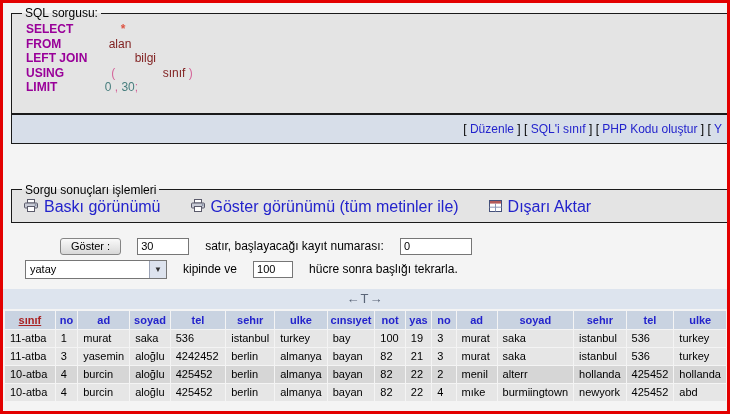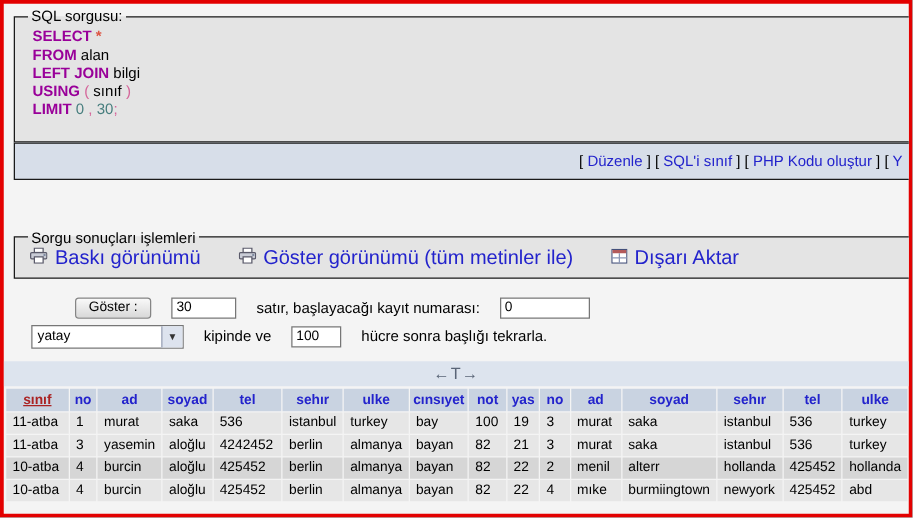--- a/index.html
+++ b/index.html
@@ -13,21 +13,21 @@
   fieldset.pma {
     margin:3px -8px 0 8px; padding:0 8px 6px 8px;
     border:1px solid #1a1a1a; background:var(--panel-bg,#e5e5e5);
   }
   fieldset.pma legend { font-size:12px; padding:0 3px; margin-left:2px; }
   .sql-code { font-size:12px; line-height:14.5px; padding:2px 0 12px 6px; white-space:pre; }
   .tok-kw   { color:var(--sql-keyword,#909); font-weight:bold; }
   .tok-num  { color:var(--sql-number,#477e7e); }
   .tok-punct{ color:var(--sql-punct,#d5659a); }
   .tok-star { color:var(--sql-star,#dd5544); font-weight:bold; }
-  .tok-plain{ color:#000000; }
+  .tok-plain{ color:#7f1d1d;padding-left:44px; }
   .sql-footer {
     margin:0 -8px 0 8px; border:1px solid #1a1a1a; background:var(--band-bg,#d7dee9);
     padding:7px 12px 7px 0; text-align:right; font-size:12px; white-space:nowrap;
   }
   .sql-footer a { color:var(--link-blue,#2323cc); text-decoration:none; }
   .sql-footer .br { color:#000; }
   fieldset.ops { margin-top:39px; padding-bottom:4px; }
   .ops-row { display:flex; align-items:center; gap:30px; font-size:16px; padding:1px 0 2px 4px; }
   .ops-action { display:inline-flex; align-items:center; gap:6px; color:var(--link-blue,#2323cc); text-decoration:none; }
   .pager { margin-top:13px; font-size:12px; }
@@ -38,21 +38,21 @@
     font-family:"Liberation Sans", sans-serif; font-size:11px; padding:1px 10px 2px;
     border:1px solid #858585; border-radius:3px;
     background:linear-gradient(#f9f9f9,#d8d8d8); color:#000;
   }
   input.txt {
     font-family:"Liberation Sans", sans-serif; font-size:11px;
     border:1px solid #767676; background:#fff; padding:1px 3px; height:17px;
   }
   .w-rows{width:52px;} .w-off{width:72px;} .w-rep{width:40px;}
   .sel {
-    width:122px; height:19px; border:1px solid #767676; background:#fff;
+    width:142px; height:19px; border:1px solid #767676; background:#fff;
     display:inline-flex; align-items:center; justify-content:space-between;
     font-size:11px; padding-left:4px;
   }
   .sel .arrow-box {
     width:17px; height:17px; background:#dde3ee; border-left:1px solid #9aa2b5;
     display:flex; align-items:center; justify-content:center; font-size:8px; color:#333;
   }
   .dirband {
     margin-top:9px; padding:2px 0 3px; text-align:center;
     background:var(--direction-band-bg,#dde4ee);

